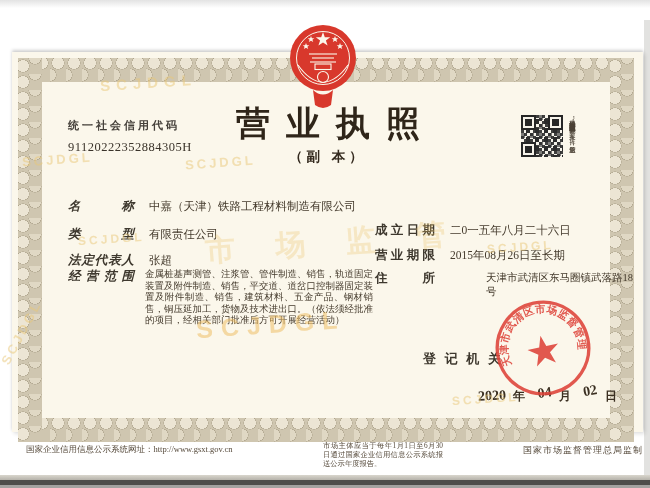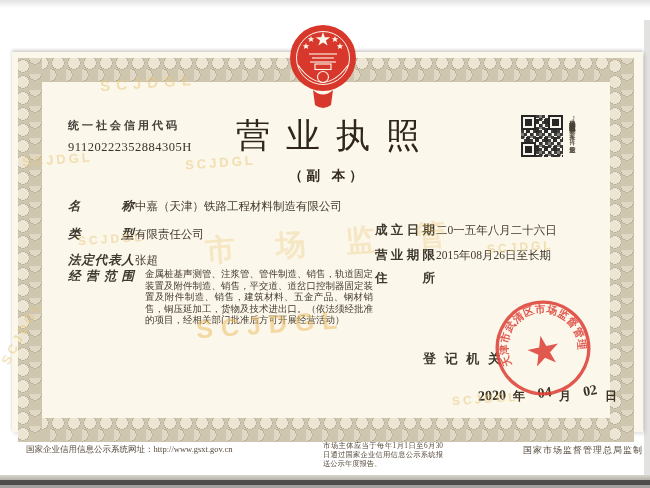--- a/index.html
+++ b/index.html
@@ -44,21 +44,21 @@
   .wm-big{font-size:25px; letter-spacing:8px; color:rgba(238,186,90,.5);}
   .wm-vert{transform:rotate(-62deg);}
   
   .emblem{position:absolute; left:289px; top:18px; width:68px; height:94px; z-index:4;}
   
   .credit{position:absolute; left:56px; top:66px; z-index:4;}
   .credit .lbl{font-size:11px; font-weight:bold; letter-spacing:3px; color:#45403a;}
   .credit .code{font-family:"Liberation Serif", serif; font-size:12.5px; color:#3a332a;
     margin-top:7px; letter-spacing:.5px;}
   .titleblock{position:absolute; left:156px; top:52px; width:320px; text-align:center; z-index:4;}
-  .titleblock h1{margin:12px; font-size:34px; font-weight:normal; color:#2f2519;
+  .titleblock h1{margin:0; font-size:34px; font-weight:bold; color:#2f2519;
     letter-spacing:16px; padding-left:16px; line-height:1.15;}
   .titleblock .sub{font-size:13.5px; color:#33291d; letter-spacing:4px; margin-top:5px; font-weight:bold;}
   
   .qr{position:absolute; left:509px; top:63px; width:42px; height:42px; z-index:4;
     background-color:#f6f3ea;
     background-image:
       conic-gradient(rgba(43,43,43,.9) 0 25%, rgba(0,0,0,0) 0 50%, rgba(43,43,43,.9) 0 75%, rgba(0,0,0,0) 0),
       conic-gradient(rgba(0,0,0,0) 0 25%, #2b2b2b 0 50%, rgba(0,0,0,0) 0 75%, rgba(43,43,43,.6) 0);
     background-size:6px 6px, 9px 9px;}
   .qr .f{position:absolute; width:11px; height:11px; border:2px solid #262626; background:#f6f3ea;}
@@ -66,21 +66,21 @@
   .qr .f-tl{left:0; top:0;} .qr .f-tr{right:0; top:0;} .qr .f-bl{left:0; bottom:0;}
   .qr-note{position:absolute; left:556px; top:64px; height:52px; z-index:4;
     writing-mode:vertical-lr; font-size:6.3px; line-height:8.4px; color:#4c4337;
     font-family:"Liberation Serif", serif;}
   
   .row{position:absolute; display:flex; align-items:flex-start; z-index:4;}
   .flabel{display:inline-block; font-weight:bold; color:#3e382e; font-size:12.5px;
     text-align:justify; text-align-last:justify; flex:none;}
   .w66{width:66px;font-style:italic;} .w60{width:60px;} .w78{width:78px;}
   .fvalue{font-family:"Liberation Serif", serif; font-size:11.5px; color:#443a2c;
-    margin-left:1px; padding-top:1px;}
+    margin-left:15px; padding-top:1px;}
   .fvalue.small{font-size:9.5px; line-height:11.6px; width:228px; margin-left:11px; text-align:justify;}
   .fvalue.addr{font-size:10.5px;}
   .regrow{position:absolute; left:411px; top:297px; z-index:4;}
   .regrow .flabel{font-size:13px;}
   
   .seal{position:absolute; left:479px; top:244px; width:104px; height:104px; z-index:5;
     transform:rotate(-12deg); opacity:.88;}
   
   .dateline{position:absolute; left:466px; top:334px; z-index:4; white-space:nowrap;
     font-family:"Liberation Serif", serif; color:#3b3022; font-weight:bold;}
@@ -160,20 +160,21 @@
     <div class="row" style="left:363px; top:170px;justify-content:space-between;">
       <span class="flabel w60">成立日期</span>
       <span class="fvalue">二0一五年八月二十六日</span>
     </div>
     <div class="row" style="left:363px; top:195px;">
       <span class="flabel w60">营业期限</span>
       <span class="fvalue">2015年08月26日至长期</span>
     </div>
     <div class="row" style="left:363px; top:218px;gap:36px;">
       <span class="flabel w60">住所</span>
+      <span class="fvalue addr">天津市武清区东马圈镇武落路18号</span>
     </div>
 
     <div class="regrow">
       <span class="flabel w78">登记机关</span>
     </div>
 
     <svg class="seal" viewBox="0 0 100 100">
       <circle cx="50" cy="50" r="44" fill="none" stroke="#de4339" stroke-width="3.2"></circle>
       <path id="sealArc" d="M 18.1 61.6 A 34 34 0 1 1 81.9 61.6" fill="none"></path>
       <text font-size="10" fill="#de4339" font-weight="bold" letter-spacing="0.5">

